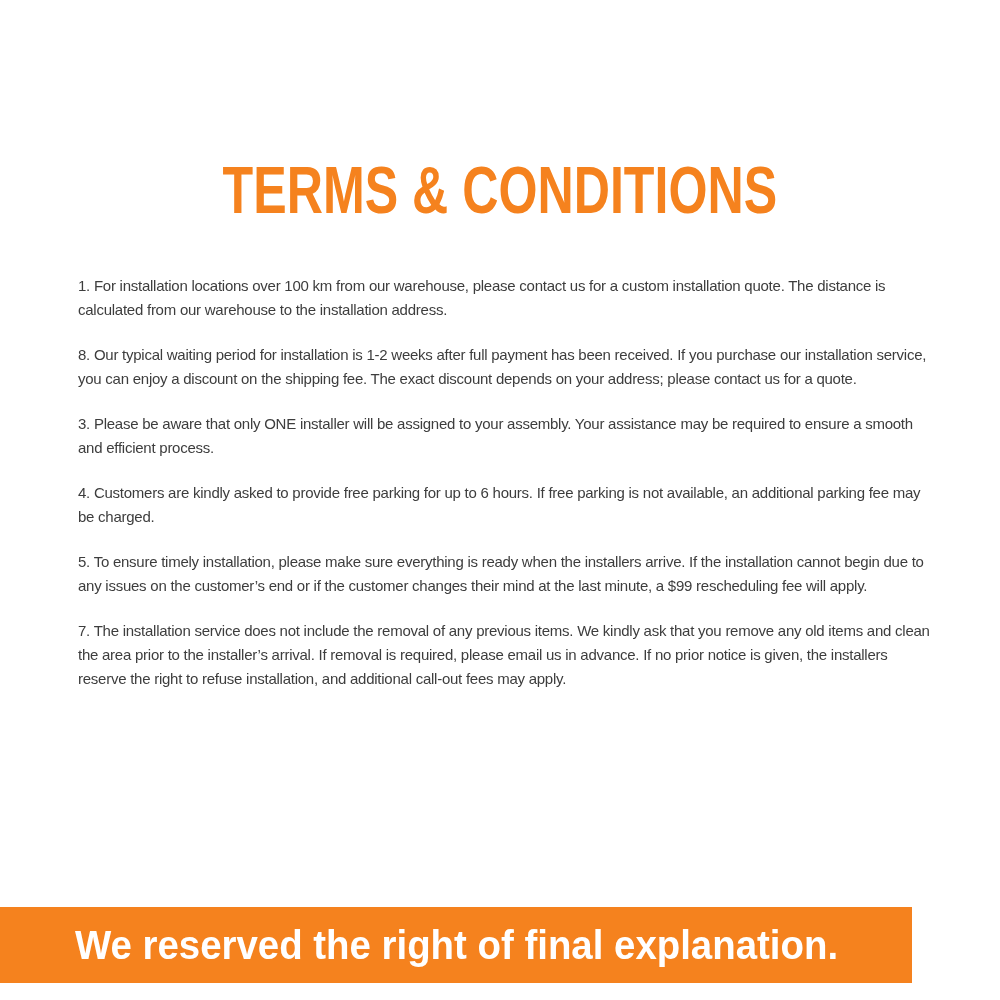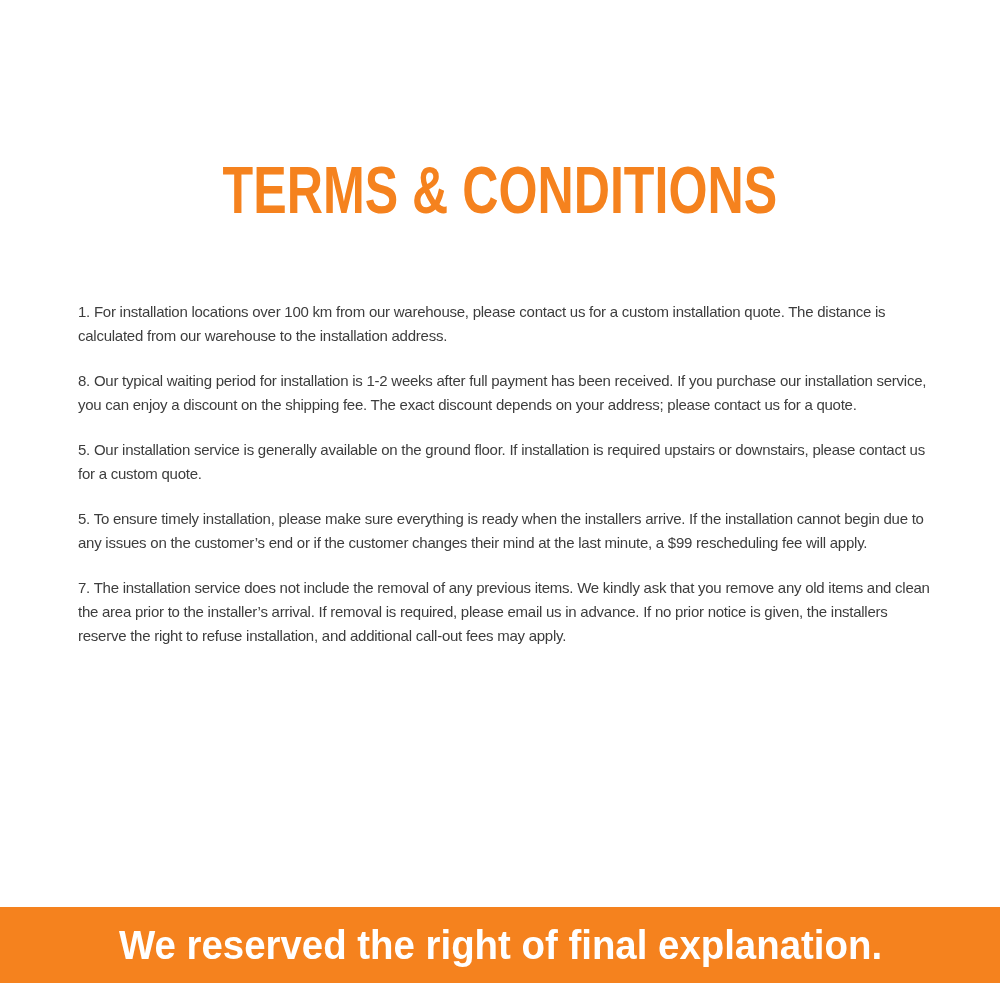--- a/index.html
+++ b/index.html
@@ -32,36 +32,36 @@
     font-weight: bold;
     font-size: 66px;
     line-height: 1;
     color: var(--accent);
     white-space: nowrap;
     transform: scaleX(0.76);
     transform-origin: 50% 50%;
   }
   .terms {
     position: absolute;
-    top: 300px;
+    top: 274px;
     left: 78px;
     width: 860px;
   }
   .terms p {
     margin: 0 0 21px 0;
     font-size: 15px;
     line-height: 24px;
     letter-spacing: -0.25px;
     color: var(--body-text);
   }
   .footer-banner {
     position: absolute;
     top: 907px;
     left: 0;
-    width: 1000px;
+    width: 912px;
     height: 76px;
     background: var(--accent);
     display: flex;
     align-items: center;
     justify-content: center;
   }
   .footer-text {
     display: inline-block;
     font-family: "Liberation Sans", sans-serif;
     font-weight: bold;
@@ -78,21 +78,22 @@
 
 <div class="page">
 
   <div class="title-wrap">
     <span class="title-text">TERMS &amp; CONDITIONS</span>
   </div>
 
   <div class="terms">
     <p>1. For installation locations over 100 km from our warehouse, please contact us for a custom installation quote. The distance is calculated from our warehouse to the installation address.</p>
     <p>8. Our typical waiting period for installation is 1-2 weeks after full payment has been received. If you purchase our installation service, you can enjoy a discount on the shipping fee. The exact discount depends on your address; please contact us for a quote.</p>
-    <p>5. Our installation service is generally available on the ground floor. If installation is required upstairs or downstairs, please contact us for a custom quote.</p>
+    <p>3. Please be aware that only ONE installer will be assigned to your assembly. Your assistance may be required to ensure a smooth and efficient process.</p>
+    <p>4. Customers are kindly asked to provide free parking for up to 6 hours. If free parking is not available, an additional parking fee may be charged.</p>
     <p>5. To ensure timely installation, please make sure everything is ready when the installers arrive. If the installation cannot begin due to any issues on the customer’s end or if the customer changes their mind at the last minute, a $99 rescheduling fee will apply.</p>
     <p>7. The installation service does not include the removal of any previous items. We kindly ask that you remove any old items and clean the area prior to the installer’s arrival. If removal is required, please email us in advance. If no prior notice is given, the installers reserve the right to refuse installation, and additional call-out fees may apply.</p>
   </div>
 
   <div class="footer-banner">
     <span class="footer-text">We reserved the right of final explanation.</span>
   </div>
 
 </div>
 

